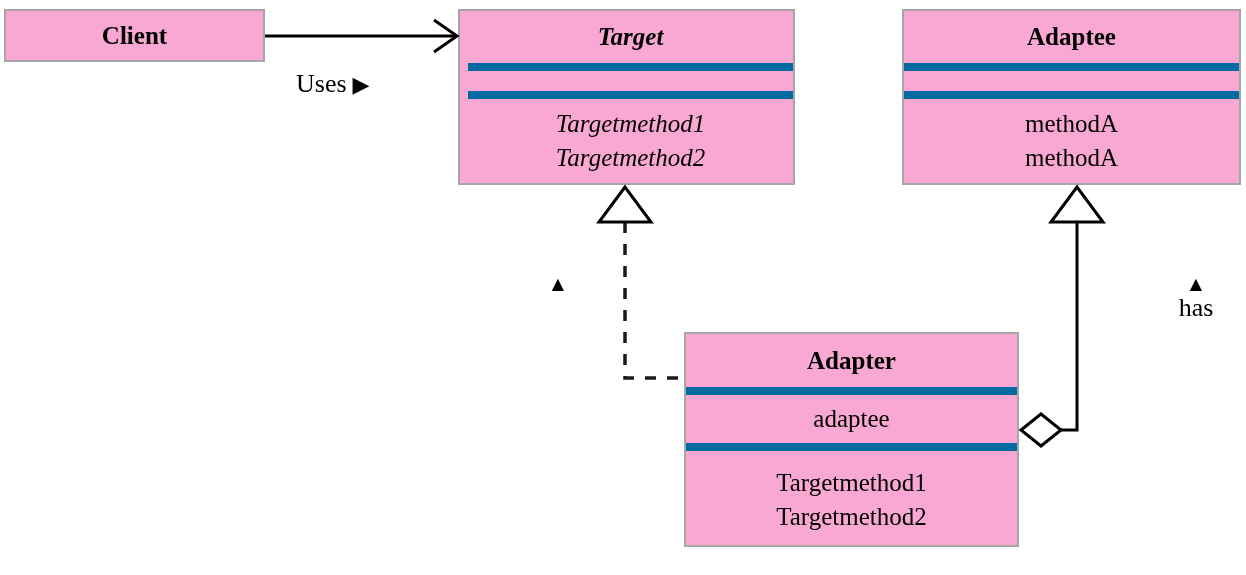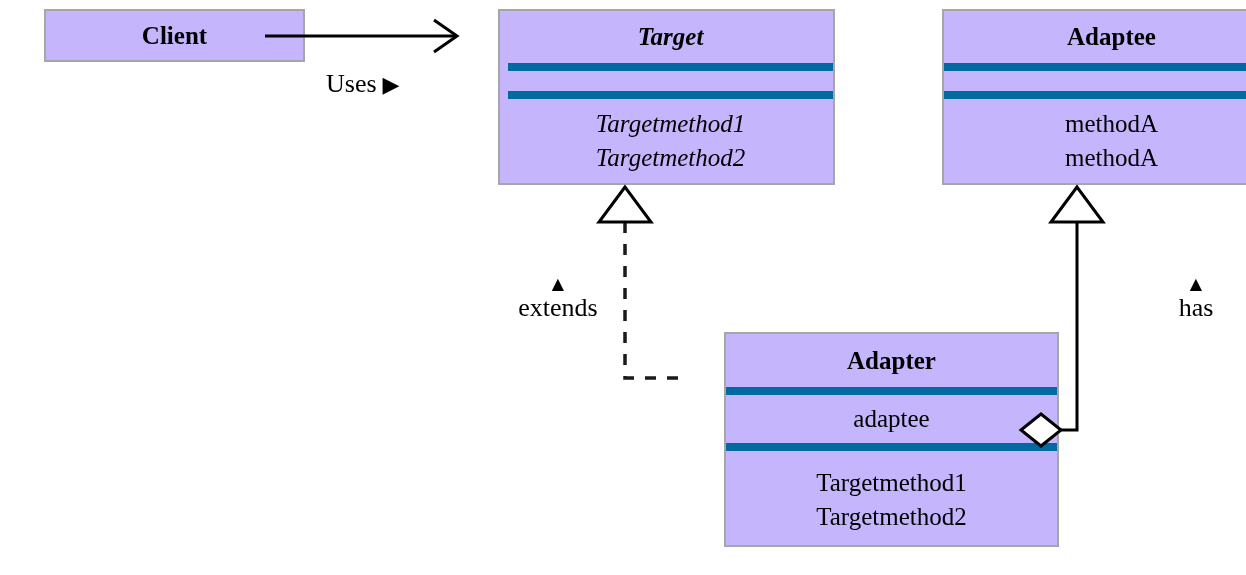--- a/index.html
+++ b/index.html
@@ -11,24 +11,23 @@
   #canvas {
     position: relative;
     width: 1246px;
     height: 575px;
     background: #ffffff;
     overflow: hidden;
     font-family: "Liberation Serif", "DejaVu Serif", serif;
   }
   .uml-class {
     position: absolute;
-    background: #c4b5fd;
+    background: #f9a8d4;
     border: 2px solid #a6a6a6;
     box-sizing: border-box;
-    margin-left: 40px;
   }
   .compartment {
     box-sizing: border-box;
     display: flex;
     flex-direction: column;
     align-items: center;
     justify-content: center;
     overflow: hidden;
   }
   .compartment + .compartment {
@@ -142,27 +141,26 @@
      Target : realization (dashed, hollow triangle) --&gt;
     <polyline class="stroke-dashed" points="625,222 625,378 686,378"></polyline>
     <polygon class="hollow" points="625,187 599,222 651,222"></polygon>
 
      Adaptee : solid line, hollow triangle at Adaptee, diamond at Adapter --&gt;
     <polyline class="stroke-solid" points="1077,222 1077,430 1059,430"></polyline>
     <polygon class="hollow" points="1077,187 1051,222 1103,222"></polygon>
     <polygon class="hollow" points="1021,430 1041,414 1061,430 1041,446"></polygon>
   </svg>
 
-  <div class="edge-label" style="left:296px; top:70px;margin-left:30px;">
+  <div class="edge-label" style="left:296px; top:70px;">
     <span>Uses</span><span style="font-size:22px; margin-left:6px;">▶</span>
   </div>
 
   <div class="edge-label" style="left:500px; top:275px; text-align:center; width:116px;">
     <div style="font-size:21px; line-height:0.9;">▲</div>
-    <div>extends</div>
   </div>
 
   <div class="edge-label" style="left:1168px; top:275px; text-align:center; width:56px;">
     <div style="font-size:21px; line-height:0.9;">▲</div>
     <div>has</div>
   </div>
 
 </div>
 
 </body></html>

